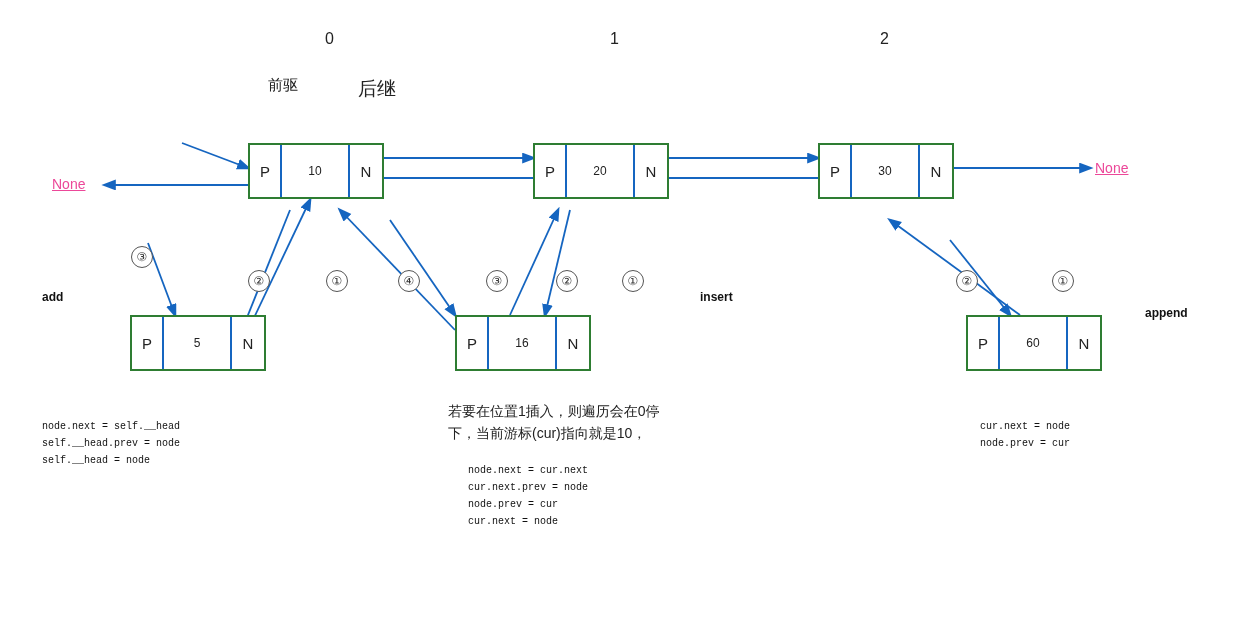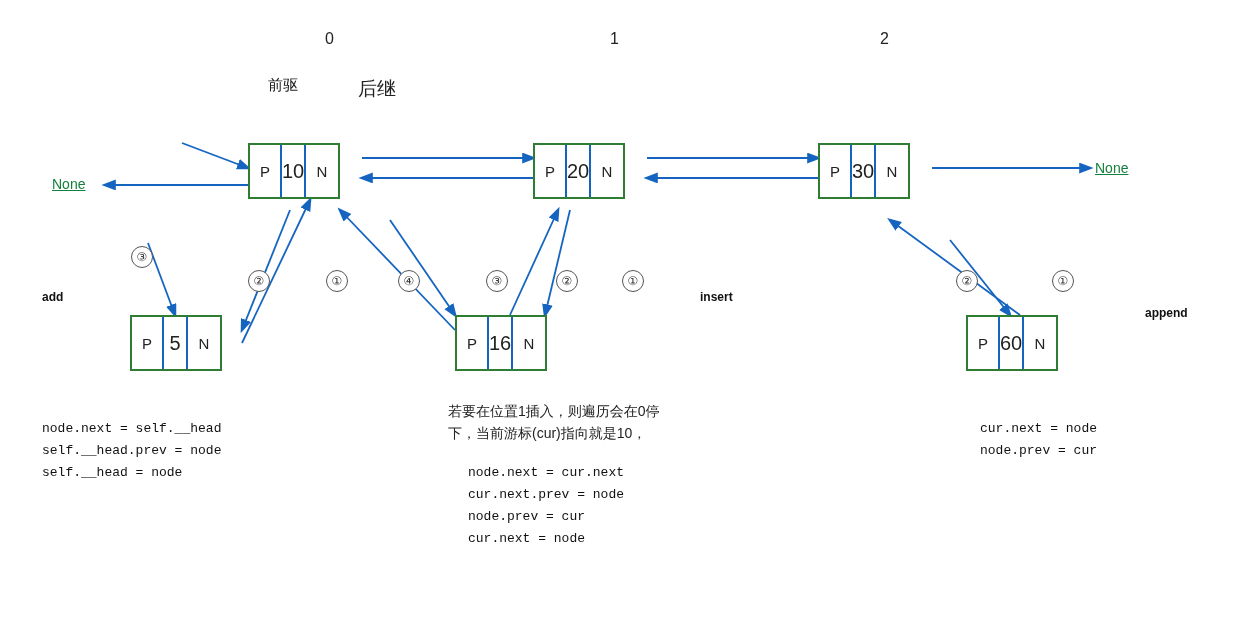--- a/index.html
+++ b/index.html
@@ -25,21 +25,21 @@
     }
     .node-cell {
       display: flex;
       align-items: center;
       justify-content: center;
       font-size: 15px;
       font-weight: normal;
       color: #222;
     }
     .node-cell.p { width: 32px; height: 52px; border-right: 2px solid #1565c0; }
-    .node-cell.val { width: 24px; height: 52px; border-right: 2px solid #1565c0; font-size: 20px; }
+    .node-cell.val { width: 68px; height: 52px; border-right: 2px solid #1565c0; font-size: 12px; }
     .node-cell.n { width: 32px; height: 52px; }
 
     
     .head-circle {
       position: absolute;
       width: 68px;
       height: 68px;
       border-radius: 50%;
       border: 2px solid #2e7d32;
       display: flex;
@@ -58,40 +58,40 @@
     }
     .label-bold {
       position: absolute;
       font-size: 12px;
       font-weight: bold;
       color: #111;
     }
     .label-underline {
       position: absolute;
       font-size: 14px;
-      color: #15803d;
+      color: #ec4899;
       text-decoration: underline;
     }
     .label-circled {
       position: absolute;
       width: 22px;
       height: 22px;
       border-radius: 50%;
       border: 1.5px solid #555;
       display: flex;
       align-items: center;
       justify-content: center;
       font-size: 12px;
       color: #333;
       background: #fff;
     }
     .code-text {
       position: absolute;
       font-family: "Courier New", monospace;
-      font-size: 13px;
+      font-size: 10px;
       color: #111;
       line-height: 1.7;
     }
 
     
     .arrow-svg {
       position: absolute;
       top: 0; left: 0;
       width: 1234px;
       height: 625px;

